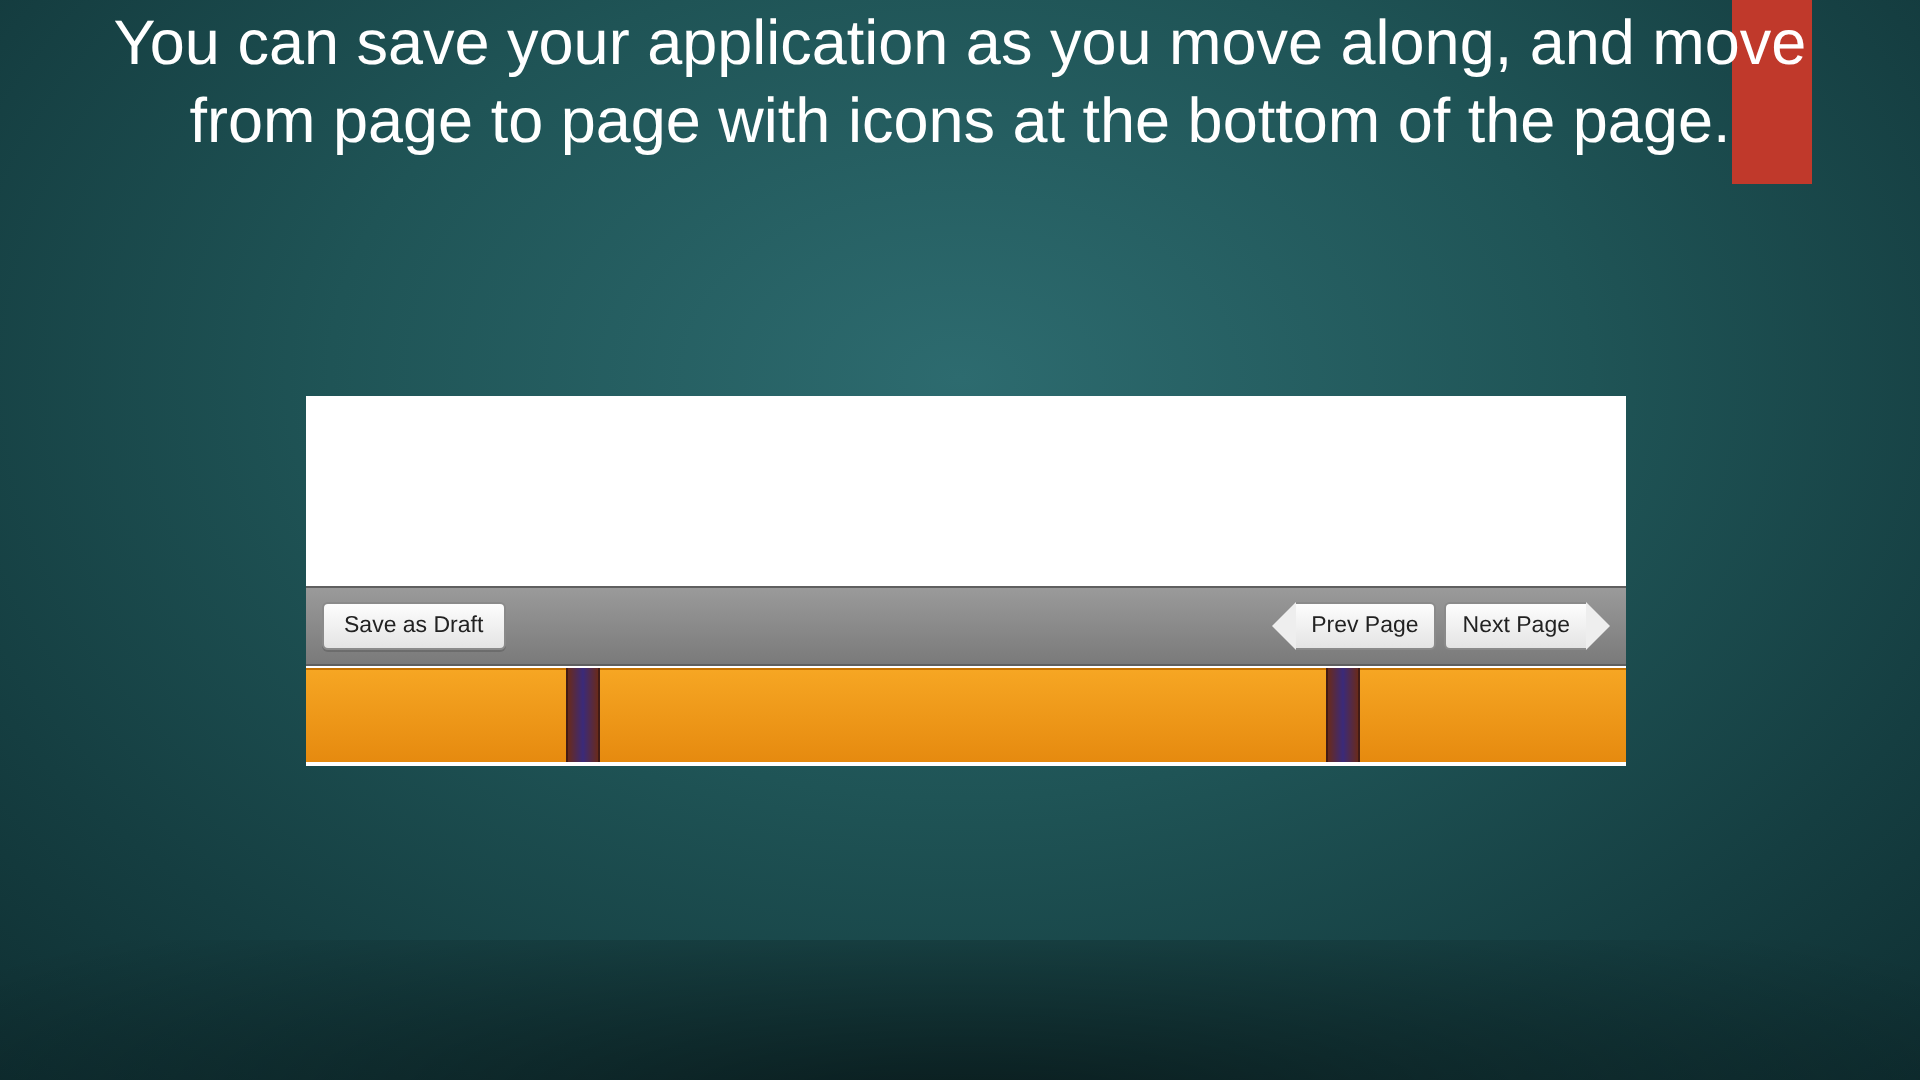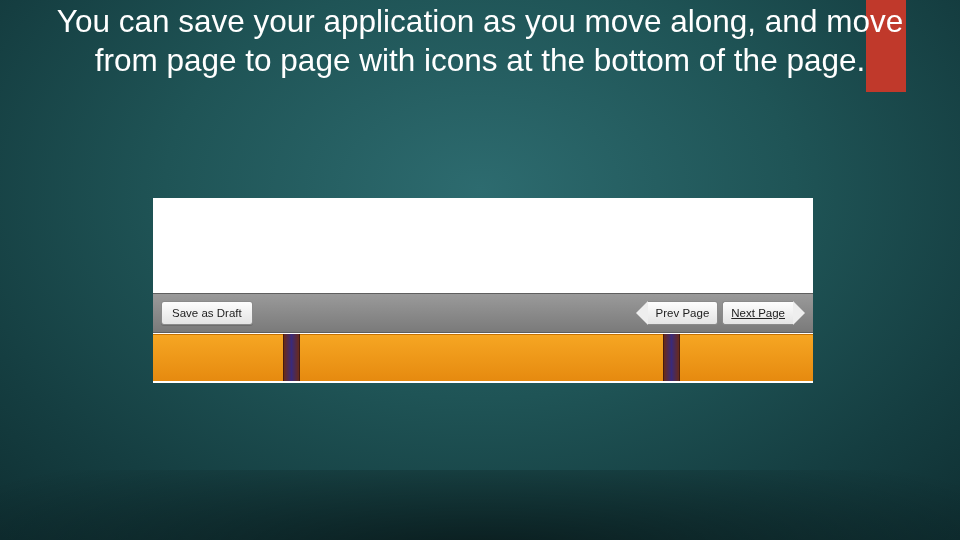--- a/index.html
+++ b/index.html
@@ -93,21 +93,21 @@
     border-bottom: 1px solid #8a8a8a;
     height: 24px;
     font-size: 11.5px;
     color: #222;
     padding: 0 8px;
     display: inline-flex;
     align-items: center;
     white-space: nowrap;
   }
   .nav-prev .body { border-right: 1px solid #8a8a8a; border-top-right-radius: 3px; border-bottom-right-radius: 3px; }
-  .nav-next .body { border-left: 1px solid #8a8a8a; border-top-left-radius: 3px; border-bottom-left-radius: 3px; margin-left: 4px; text-decoration: underline; }
+  .nav-next .body { border-left: 1px solid #8a8a8a; border-top-left-radius: 3px; border-bottom-left-radius: 3px; margin-left: 4px; }
   .nav-prev .arrow, .nav-next .arrow {
     width: 0; height: 0;
   }
   .nav-prev .arrow {
     border-top: 12px solid transparent;
     border-bottom: 12px solid transparent;
     border-right: 12px solid #eeeeee;
   }
   .nav-prev .arrow-border {
     position: absolute;

